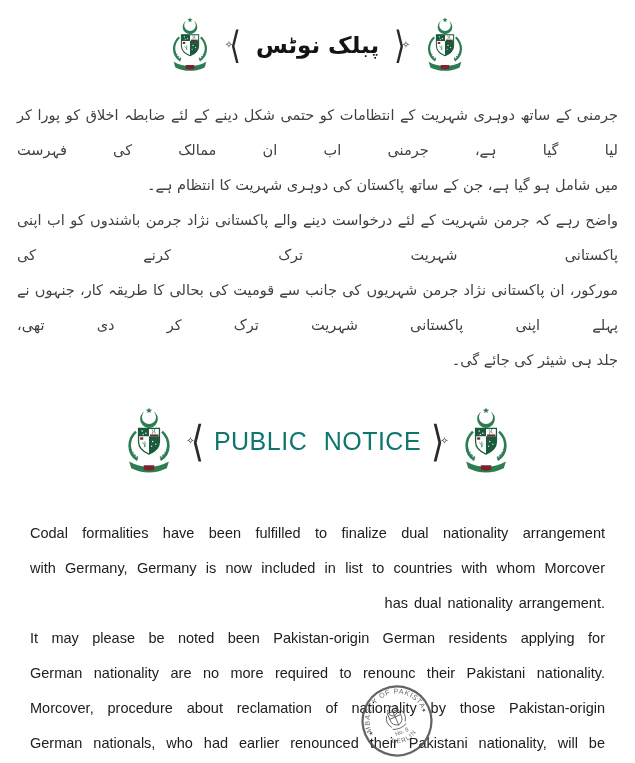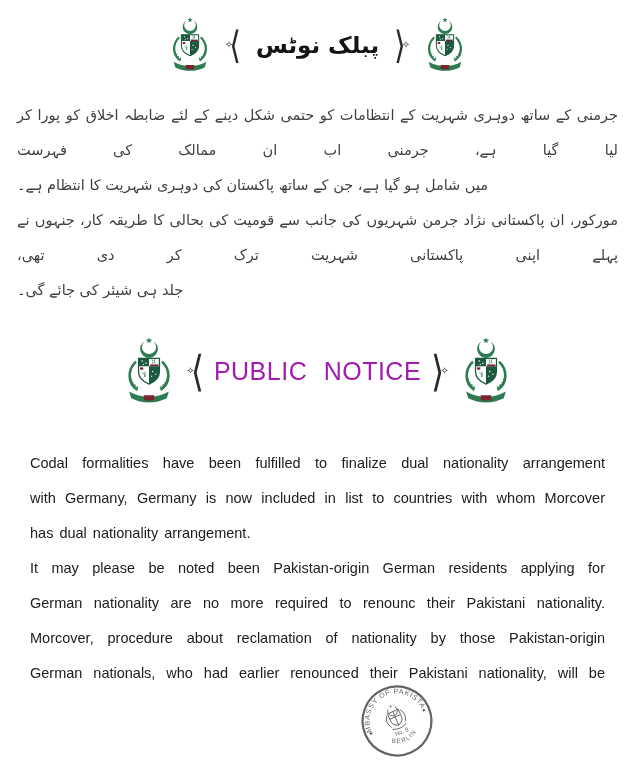--- a/index.html
+++ b/index.html
@@ -21,24 +21,24 @@
   .orn .bracket { font-size:30px; font-weight:300; transform:scaleY(1.25); line-height:1; font-family:"DejaVu Sans", sans-serif; }
   .orn .flower  { font-size:10px; line-height:1; font-family:"DejaVu Sans", sans-serif; }
   .orn.left  .flower { margin-right:-4px; }
   .orn.right .flower { margin-left:-4px; }
   
   .urdu-block {
     margin:25px 17px 0 17px; direction:rtl;
     font-family:"DejaVu Sans", sans-serif; font-size:14.5px; line-height:35px; color:#404040;
   }
   .line.just   { text-align:justify; text-align-last:justify; }
-  .line.center { text-align:left; }
+  .line.center { text-align:right; }
   
   .notice-row { display:flex; justify-content:center; align-items:center; gap:10px; margin-top:29px; }
-  .notice-title { font-size:25px; letter-spacing:.5px; word-spacing:9px; color:#a21caf; white-space:nowrap; }
+  .notice-title { font-size:25px; letter-spacing:.5px; word-spacing:9px; color:#0f766e; white-space:nowrap; }
   .notice-row .orn .bracket { font-size:34px; }
   
   .english-block {
     margin:41px 30px 0 30px;
     font-size:14.5px; line-height:35px; color:#202020; word-spacing:2px;
   }
   
   .stamp {
     position:absolute; left:360px; top:684px; width:74px; height:74px;
     transform:rotate(-24deg); opacity:.87; pointer-events:none;
@@ -102,20 +102,21 @@
       <span class="flower">✧</span>
     </span>
     <svg class="emblem-sm" viewBox="0 0 100 130">
         <use href="#pak-emblem"></use>
       </svg>
   </div>
 
   <div class="urdu-block">
     <div class="line just">جرمنی کے ساتھ دوہری شہریت کے انتظامات کو حتمی شکل دینے کے لئے ضابطہ اخلاق کو پورا کر لیا گیا ہے، جرمنی اب ان ممالک کی فہرست</div>
     <div class="line center">میں شامل ہو گیا ہے، جن کے ساتھ پاکستان کی دوہری شہریت کا انتظام ہے۔</div>
+    <div class="line just">واضح رہے کہ جرمن شہریت کے لئے درخواست دینے والے پاکستانی نژاد جرمن باشندوں کو اب اپنی پاکستانی شہریت ترک کرنے کی</div>
     <div class="line just">مورکور، ان پاکستانی نژاد جرمن شہریوں کی جانب سے قومیت کی بحالی کا طریقہ کار، جنہوں نے پہلے اپنی پاکستانی شہریت ترک کر دی تھی،</div>
     <div class="line center">جلد ہی شیئر کی جائے گی۔</div>
   </div>
 
   <div class="notice-row">
     <svg class="emblem-md" viewBox="0 0 100 130">
         <use href="#pak-emblem"></use>
       </svg>
     <span class="orn left">
       <span class="flower">✧</span>

